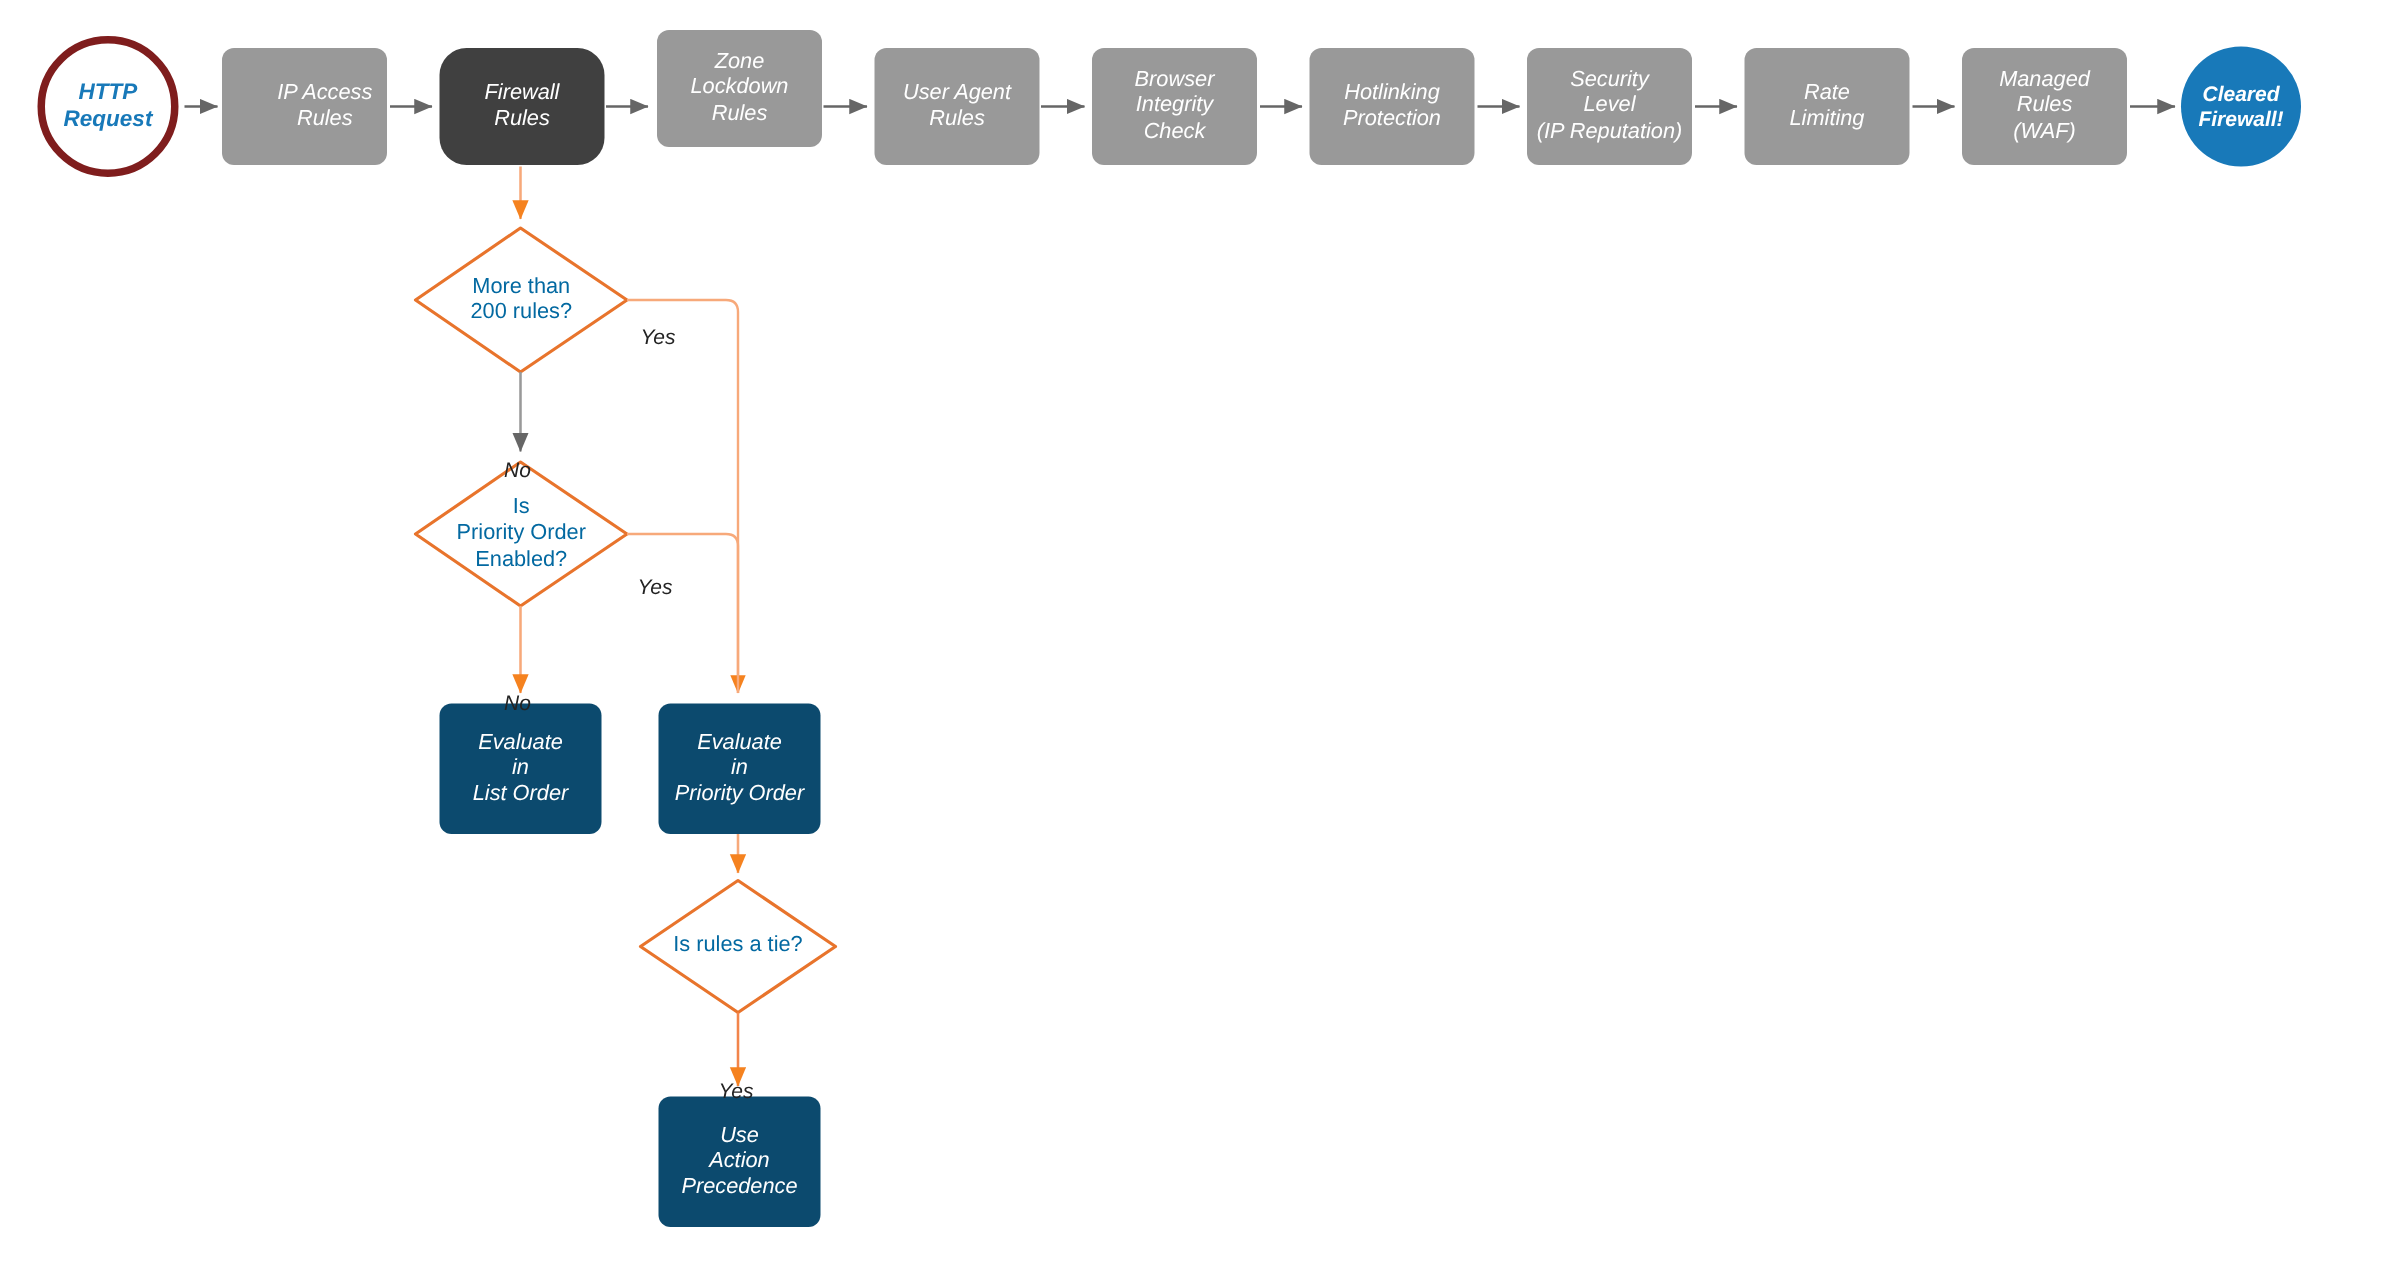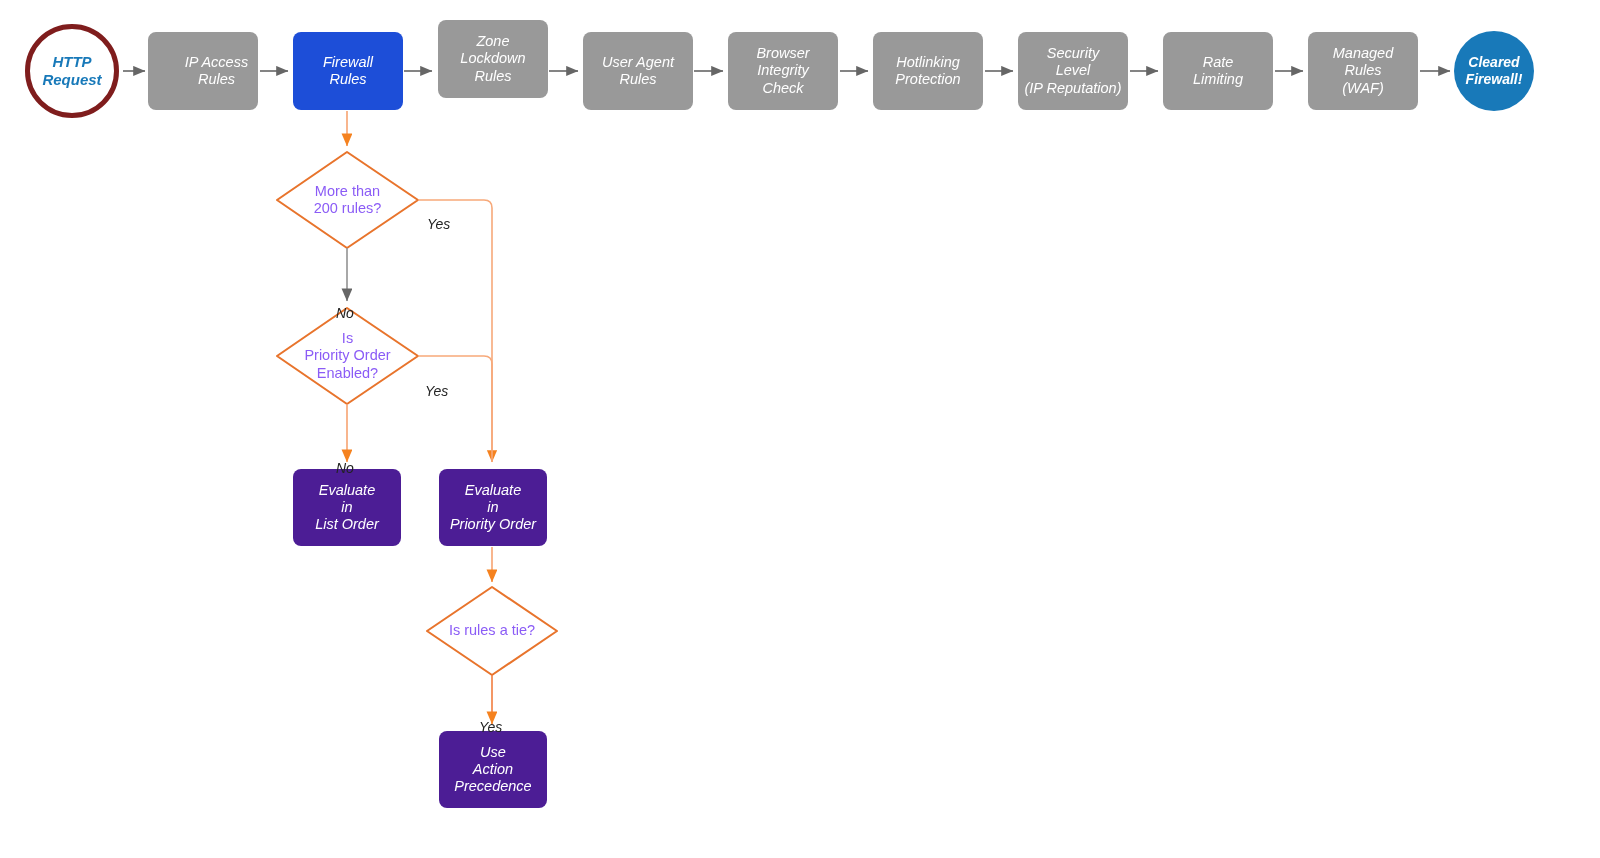--- a/index.html
+++ b/index.html
@@ -42,21 +42,22 @@
     height: 78px;
     border-radius: 8px;
     background: #999999;
     color: #ffffff;
     font-size: 14.5px;
     font-style: italic;
     font-weight: 400;
     padding: 2px 5px;
   }
   .pipeline-box.accent {
-    background: #1d4ed8;
+    background: #404040;
+    border-radius: 18px;
   }
 
   .circle-node {
     border-radius: 50%;
     box-sizing: border-box;
     font-size: 15px;
     font-style: italic;
     font-weight: bold;
   }
   .circle-start {
@@ -70,37 +71,37 @@
     width: 80px;
     height: 80px;
     border: 0;
     background: #1879B9;
     color: #ffffff;
     font-size: 14px;
   }
 
   .action-box {
     width: 108px;
-    height: 77px;
+    height: 87px;
     border-radius: 8px;
-    background: #4c1d95;
+    background: #0c4a6e;
     color: #ffffff;
     font-size: 14.5px;
     font-style: italic;
     padding: 2px 4px;
   }
 
   
   .diamond-label {
     position: absolute;
     display: flex;
     align-items: center;
     justify-content: center;
     text-align: center;
-    color: #8b5cf6;
+    color: #0369a1;
     font-size: 14.5px;
     line-height: 1.2;
     white-space: nowrap;
   }
 
   .edge-label {
     position: absolute;
     font-size: 14px;
     font-style: italic;
     color: #232323;

